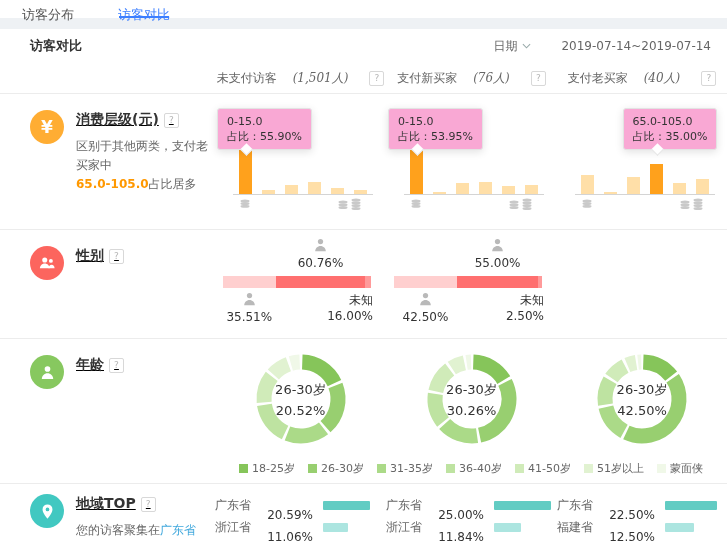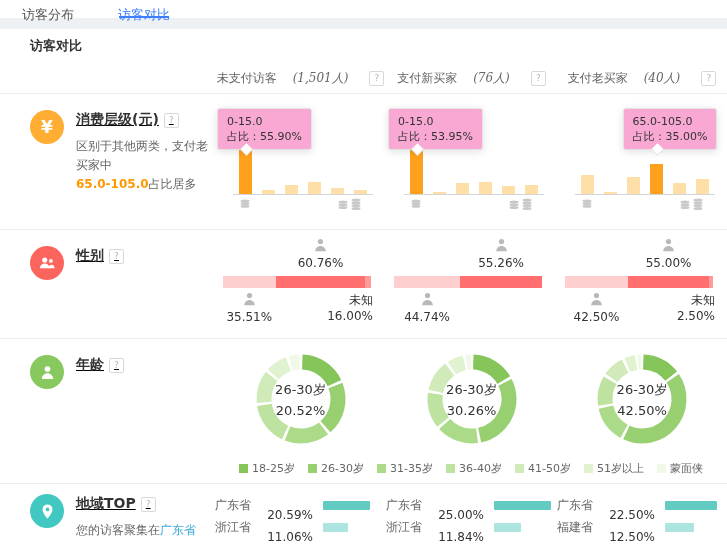--- a/index.html
+++ b/index.html
@@ -98,20 +98,29 @@
 <div class="page">
 
   <div class="tabbar">
     <div class="tab">访客分布</div>
     <div class="tab active">访客对比</div>
   </div>
   <div class="strip"></div>
 
   <div class="card-header">
     <span class="card-title">访客对比</span>
+    <div class="date-area">
+      <span class="date-label">
+        <span>日期</span>
+        <span style="line-height:0;"><svg width="9" height="6" viewBox="0 0 10 6">
+              <path d="M1 1l4 4 4-4" stroke="#9aa" fill="none" stroke-width="1.2"></path>
+            </svg></span>
+      </span>
+      <span class="date-range">2019-07-14~2019-07-14</span>
+    </div>
   </div>
 
   <div class="colheader section-grid">
     <div></div>
     <div class="colh">
       <span>未支付访客</span>
         <span class="count">(1,501人)</span>
         <span class="help">?</span>
     </div>
     <div class="colh">
@@ -273,40 +282,20 @@
         <div class="gbot" style="left: -0.7226px;">
           <div><svg width="15" height="14" viewBox="0 0 24 22" fill="#b9b9b9">
               <circle cx="12" cy="5.5" r="4.2"></circle>
               <path d="M3.5 21c0-4.7 3.8-8.5 8.5-8.5s8.5 3.8 8.5 8.5z"></path>
             </svg></div>
           <div>35.51%</div>
         </div>
         <div class="gunk" style="left: 88px;">
           <div>未知</div>
           <div>16.00%</div>
-        </div>
-      </div>
-    <div class="chart-cell">
-        <div class="gbar" style="left: 8px; top: 46px; width: 148px;">
-          <i style="width:66.2152px;background:#FFCFCF"></i>
-          <i style="width:81.78479999999999px;background:#FF6F6F"></i>
-        </div>
-        <div class="gtop" style="left: 80.1076px;">
-          <div><svg width="15" height="14" viewBox="0 0 24 22" fill="#b9b9b9">
-              <circle cx="12" cy="5.5" r="4.2"></circle>
-              <path d="M3.5 21c0-4.7 3.8-8.5 8.5-8.5s8.5 3.8 8.5 8.5z"></path>
-            </svg></div>
-          <div>55.26%</div>
-        </div>
-        <div class="gbot" style="left: 6.1076px;">
-          <div><svg width="15" height="14" viewBox="0 0 24 22" fill="#b9b9b9">
-              <circle cx="12" cy="5.5" r="4.2"></circle>
-              <path d="M3.5 21c0-4.7 3.8-8.5 8.5-8.5s8.5 3.8 8.5 8.5z"></path>
-            </svg></div>
-          <div>44.74%</div>
         </div>
       </div>
     <div class="chart-cell">
         <div class="gbar" style="left: 8px; top: 46px; width: 148px;">
           <i style="width:62.9px;background:#FFCFCF"></i>
           <i style="width:81.4px;background:#FF6F6F"></i>
           <i style="width:3.7px;background:#FF9A9A"></i>
         </div>
         <div class="gtop" style="left: 76.6px;">
           <div><svg width="15" height="14" viewBox="0 0 24 22" fill="#b9b9b9">

